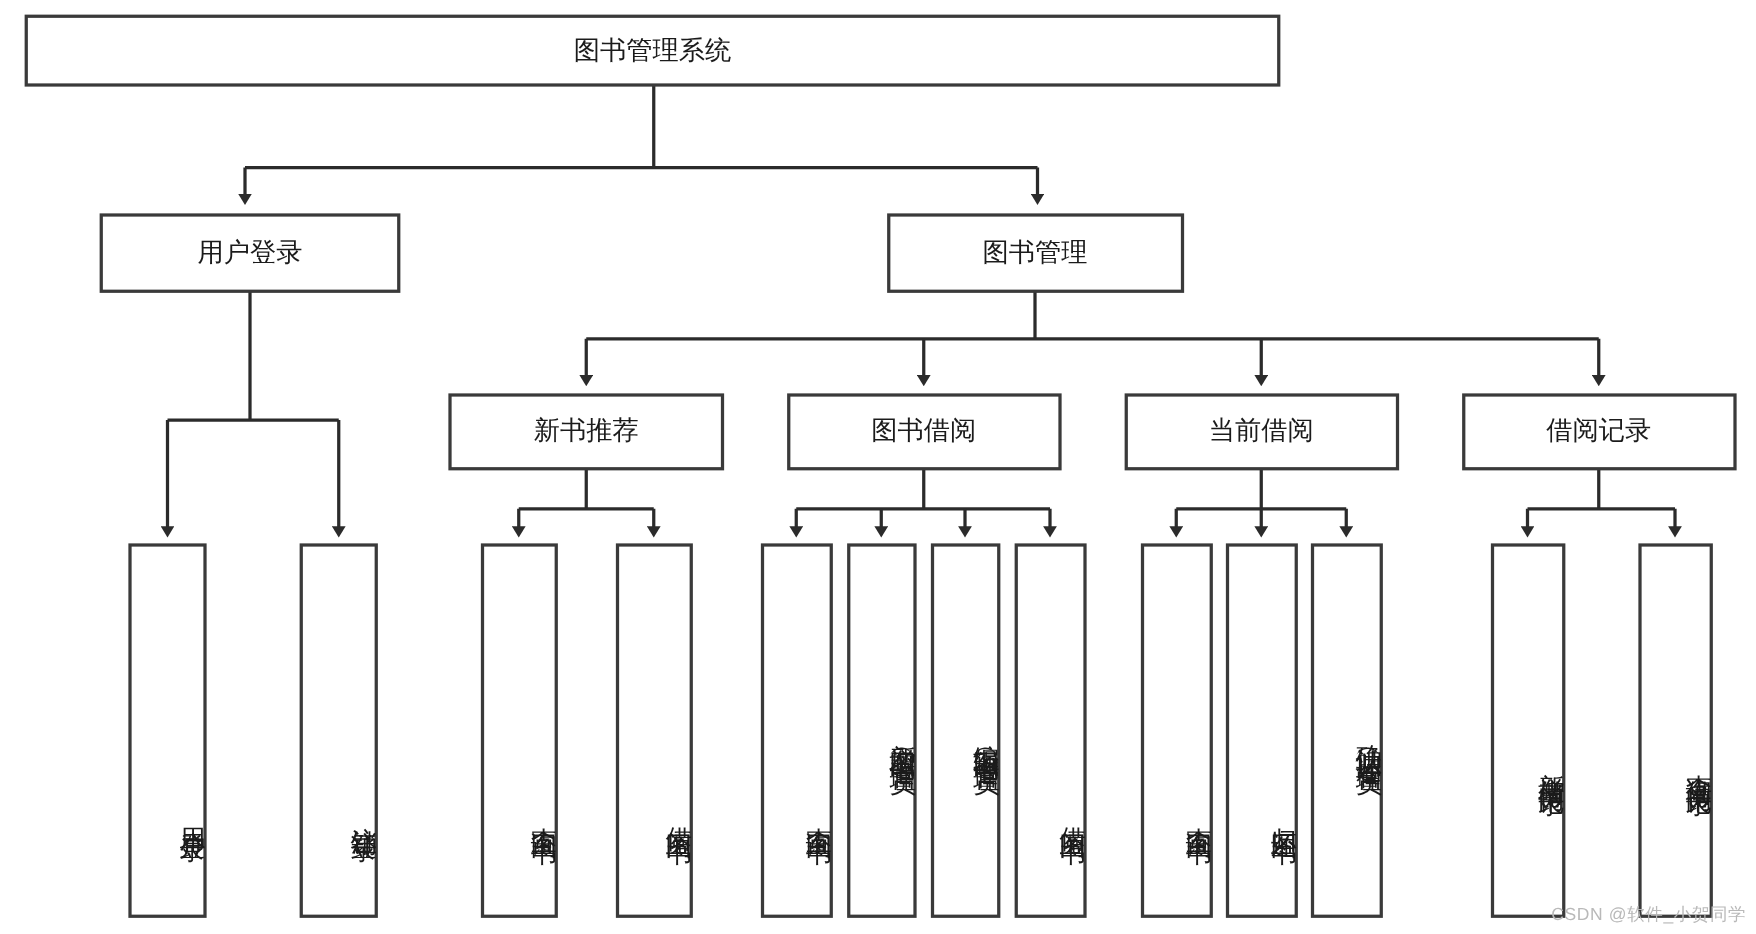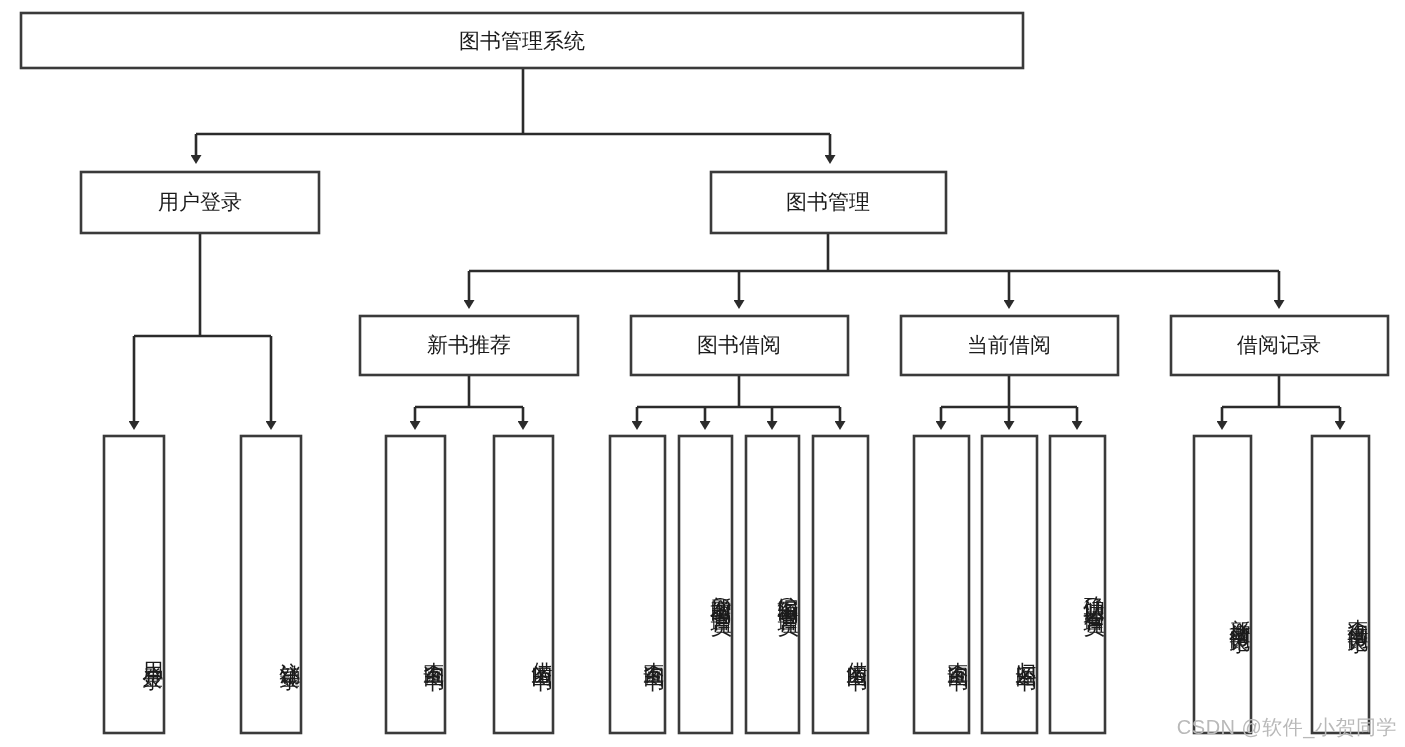--- a/index.html
+++ b/index.html
@@ -61,21 +61,21 @@
     color: #1b1b1b;
     letter-spacing: 3px;
     white-space: nowrap;
     pointer-events: none;
     font-family: "Liberation Sans", "DejaVu Sans", sans-serif;
   }
   .watermark {
     position: absolute;
     right: 8px;
     bottom: 6px;
-    font-size: 20px;
+    font-size: 14px;
     color: #b9b9b9;
     font-family: "Liberation Sans", "DejaVu Sans", sans-serif;
     white-space: nowrap;
     letter-spacing: 0.5px;
   }
 </style>
 </head>
 <body>
 
 <div id="diagram-root">

